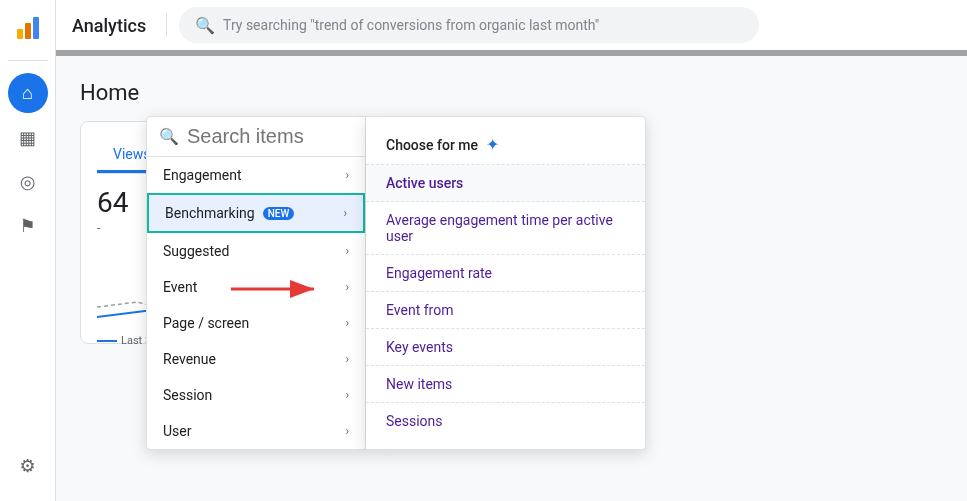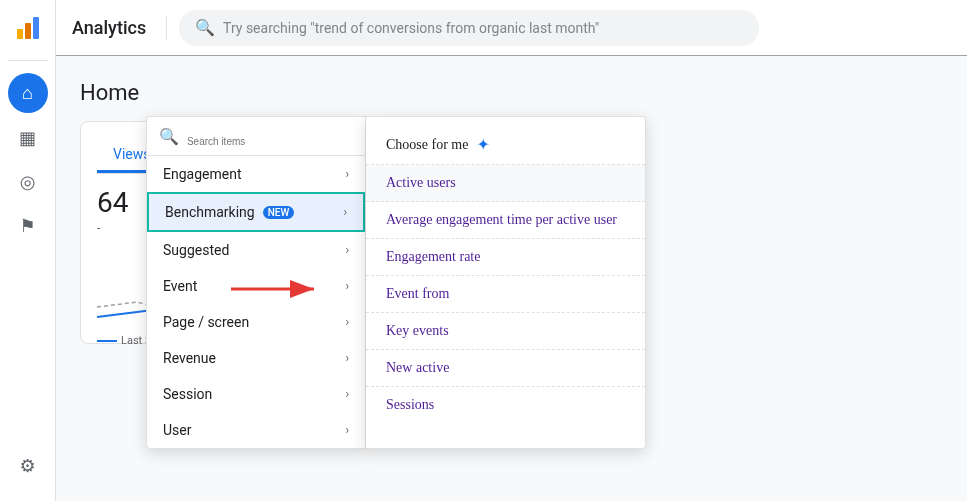--- a/index.html
+++ b/index.html
@@ -20,21 +20,21 @@
     .sidebar-item.active { background: #e8f0fe; }
 
     .sidebar-bottom { padding-bottom: 16px; }
     .sidebar-item-bottom { width: 40px; height: 40px; border-radius: 50%; display: flex; align-items: center; justify-content: center; cursor: pointer; }
 
     
     .sidebar-divider { width: 40px; height: 1px; background: #e0e0e0; margin: 4px 0; }
 
     
     .main-area { flex: 1; display: flex; flex-direction: column; overflow: hidden; }
-    .top-header { height: 56px; background: #fff; border-bottom: 1px solid #a3a3a3; display: flex; align-items: center; padding: 0 16px; gap: 12px; }
+    .top-header { height: 56px; background: #fff; border-bottom: 6px solid #a3a3a3; display: flex; align-items: center; padding: 0 16px; gap: 12px; }
     .header-title { font-size: 18px; font-weight: 500; color: #202124; margin-right: 8px; }
     .header-divider { width: 1px; height: 24px; background: #e0e0e0; }
     .search-bar { flex: 1; max-width: 580px; height: 36px; background: #f1f3f4; border-radius: 24px; display: flex; align-items: center; padding: 0 16px; gap: 8px; cursor: text; }
     .search-icon-sm { color: #5f6368; font-size: 16px; }
     .search-placeholder { color: #80868b; font-size: 14px; }
 
     
     .content-area { flex: 1; padding: 24px; overflow: auto; position: relative; }
     .page-title { font-size: 22px; font-weight: 400; color: #202124; margin-bottom: 16px; }
 
@@ -56,33 +56,33 @@
     .legend-dot-solid { width: 20px; height: 2px; background: #1a73e8; }
     .legend-dot-dashed { width: 20px; height: 2px; background: #9aa0a6; border-top: 2px dashed #9aa0a6; background: none; }
 
     
     .dropdown-overlay { position: absolute; top: 60px; left: 90px; display: flex; background: transparent; z-index: 100; }
 
     
     .dropdown-left { width: 220px; background: #fff; border-radius: 4px 0 0 4px; box-shadow: 0 4px 16px rgba(0,0,0,0.15); border: 1px solid #e0e0e0; overflow: hidden; }
 
     .search-box { display: flex; align-items: center; padding: 8px 12px; border-bottom: 1px solid #e0e0e0; gap: 8px; }
-    .search-box-input { border: none; outline: none; font-size: 10px; color: #14532d; background: transparent; width: 100%; margin-top: 11px; }
+    .search-box-input { border: none; outline: none; font-size: 20px; color: #14532d; background: transparent; width: 100%; }
     .search-box-icon { color: #5f6368; font-size: 16px; }
 
     .category-list { list-style: none; }
     .category-item { display: flex; align-items: center; justify-content: space-between; padding: 10px 16px; cursor: pointer; font-size: 14px; color: #202124; }
     .category-item.highlighted { background: #e8f0fe; border: 2px solid #14b8a6; }
     .category-item-label { display: flex; align-items: center; gap: 8px; }
     .new-badge { font-size: 10px; background: #1a73e8; color: #fff; padding: 1px 5px; border-radius: 10px; font-weight: 500; }
     .chevron-right { color: #5f6368; font-size: 12px; }
 
     
     .dropdown-right { width: 280px; background: #fff; border-radius: 0 4px 4px 0; box-shadow: 0 4px 16px rgba(0,0,0,0.15); border: 1px solid #e0e0e0; border-left: none; overflow: hidden; }
-    .metric-list { list-style: none; padding: 8px 0; font-family: Liberation Serif, serif; }
+    .metric-list { list-style: none; padding: 8px 0; }
     .metric-list-item { padding: 10px 20px; cursor: pointer; font-size: 14px; color: #4c1d95; border-bottom: 1px dashed #e0e0e0; }
     .metric-list-item.choose-for-me { display: flex; align-items: center; gap: 8px; color: #202124; font-weight: 500; border-bottom: 1px dashed #e0e0e0; }
     .sparkle-icon { color: #1a73e8; font-size: 16px; }
     .metric-list-item.active-users { font-weight: 500; background: #f8f9fa; }
 
     
     .arrow-annotation { position: absolute; top: 218px; left: 170px; z-index: 200; pointer-events: none; }
 
     
     .chart-svg { width: 260px; height: 80px; }
@@ -249,21 +249,21 @@
             <li class="metric-list-item">
               <span>Engagement rate</span>
             </li>
             <li class="metric-list-item">
               <span>Event from</span>
             </li>
             <li class="metric-list-item">
               <span>Key events</span>
             </li>
             <li class="metric-list-item">
-              <span>New active</span>
+              <span>New items</span>
             </li>
             <li class="metric-list-item" style="border-bottom: none;">
               <span>Sessions</span>
             </li>
           </ul>
         </div>
       </div>
 
       
       <div class="arrow-annotation">

